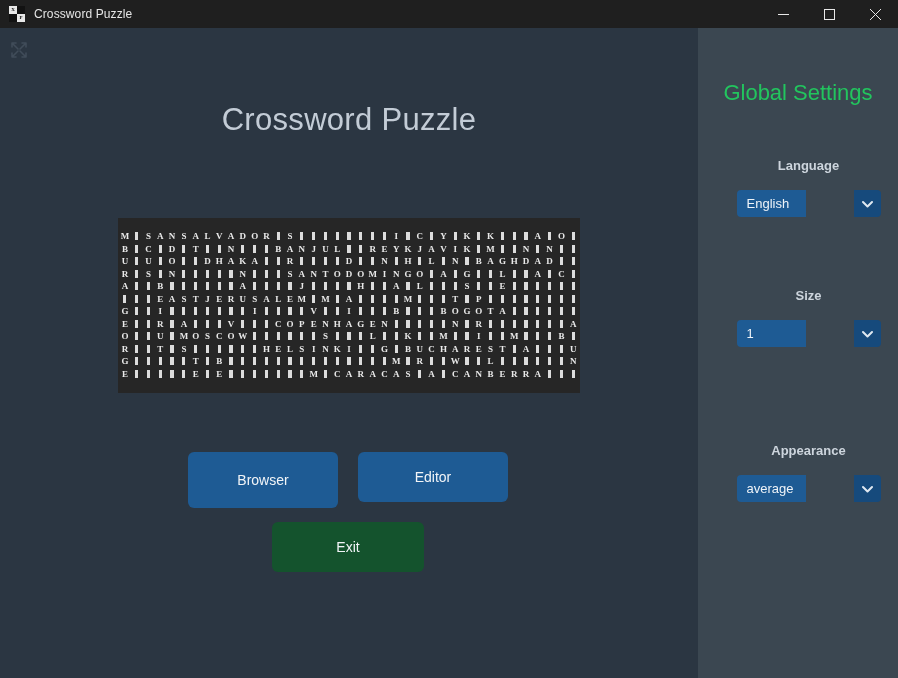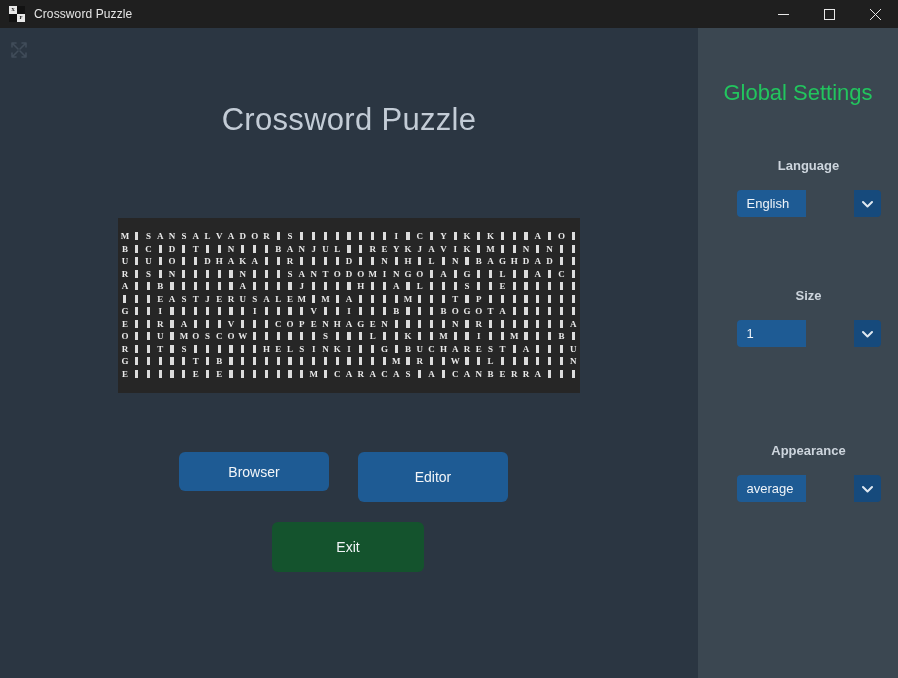--- a/index.html
+++ b/index.html
@@ -105,21 +105,21 @@
   .btn {
     position: absolute;
     border: none; outline: none;
     border-radius: 6px;
     color: #f2f5f8;
     font-size: 14px;
     font-family: "Liberation Sans", sans-serif;
     cursor: pointer;
     display: flex; align-items: center; justify-content: center;
   }
-  .btn-browser { left: 179px; top: 424px; width: 150px; height: 39px; background: #1e5b94; }
+  .btn-browser { left: 188px; top: 424px; width: 150px; height: 56px; background: #1e5b94; }
   .btn-editor  { left: 358px; top: 424px; width: 150px; height: 50px; background: #1e5b94; }
   .btn-exit    { left: 272px; top: 494px; width: 152px; height: 50px; background: #14532d; }
 
   
   .sidebar {
     position: absolute; top: 28px; left: 698px;
     width: 200px; height: 650px;
     background: #3b4751;
   }
   .sb-title {

